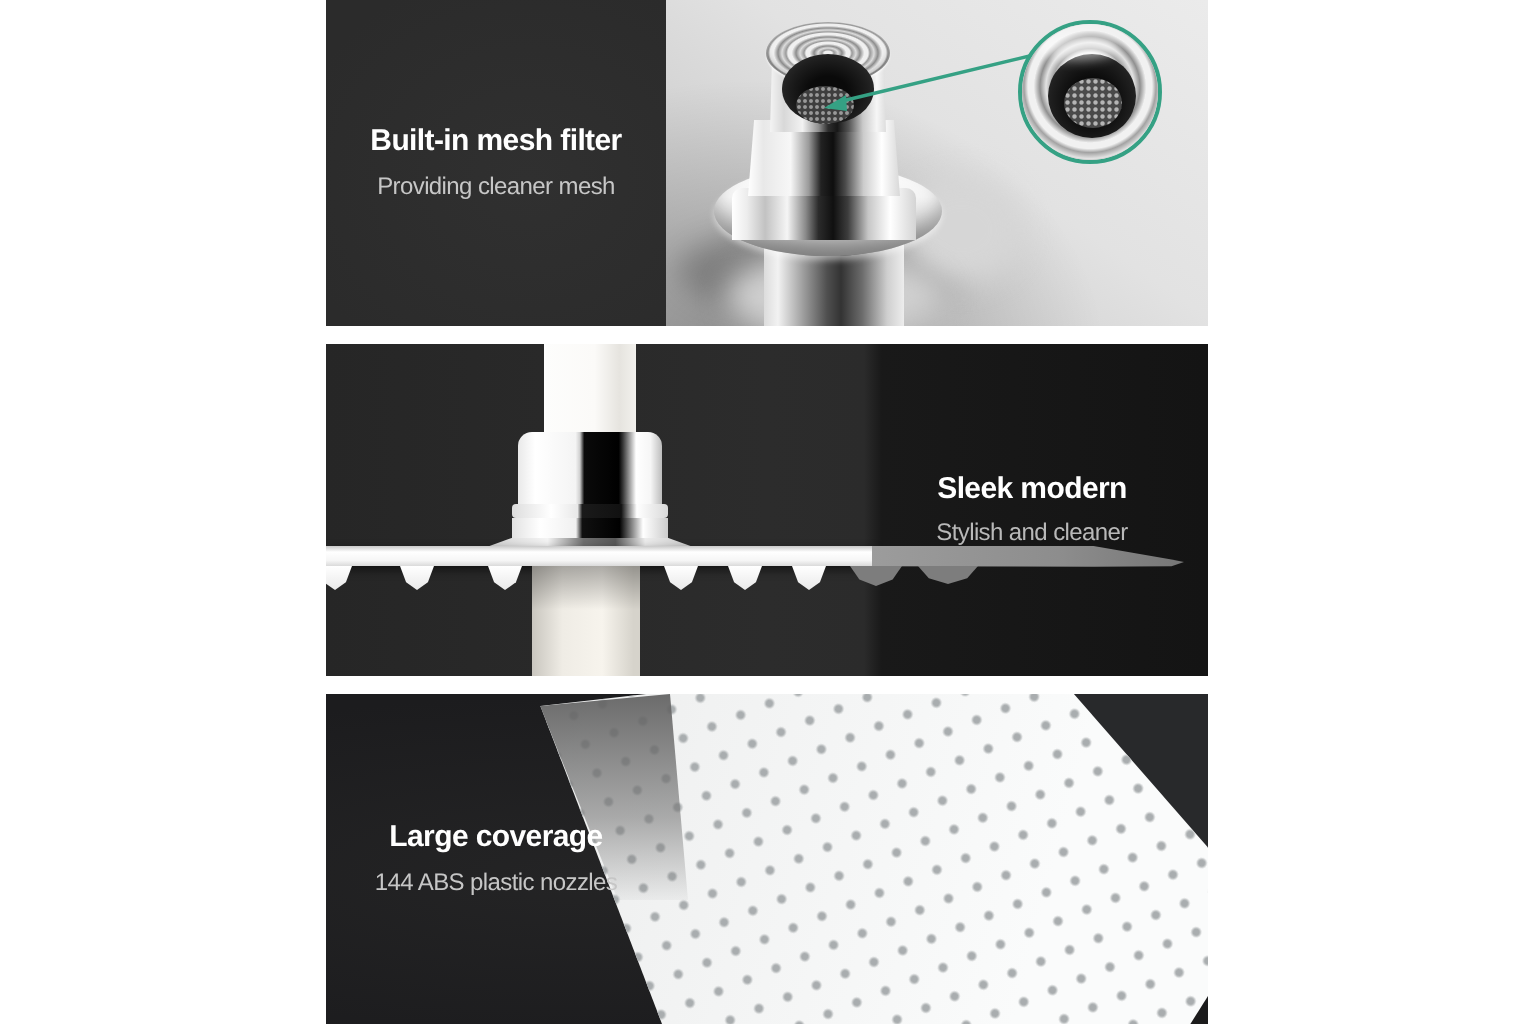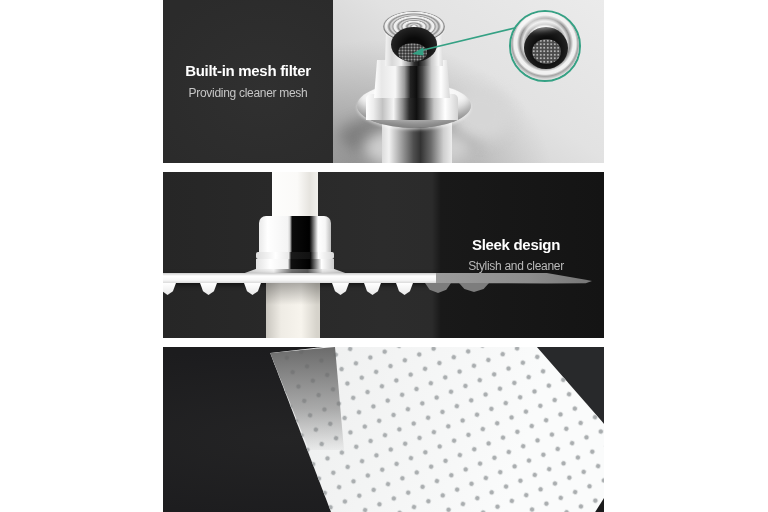--- a/index.html
+++ b/index.html
@@ -159,31 +159,33 @@
       <div class="bump" style="left:-4px"></div>
       <div class="bump" style="left:37px"></div>
       <div class="bump" style="left:81px"></div>
       <div class="bump" style="left:169px"></div>
       <div class="bump" style="left:201px"></div>
       <div class="bump" style="left:233px"></div>
       <div class="bump gray" style="left:262px;width:26px;height:10px"></div>
       <div class="bump gray" style="left:296px;width:30px;height:9px"></div>
       <div class="pipe-bottom"></div>
       <div class="caption p2-text">
-        <div class="cap-title">Sleek design</div>
+        <div class="cap-title">Sleek modern</div>
         <div class="cap-sub" style="color:#b9b9b9">Stylish and cleaner</div>
       </div>
     </div>
 
     <div class="panel panel3">
       <div class="tri-photo"></div>
       <div class="plate3">
         <div class="dots3"></div>
         <div class="corner-shade3"></div>
         <div class="edge-shade3"></div>
       </div>
       <div class="wedge3"></div>
       <div class="caption p3-text">
+        <div class="cap-title">Large coverage</div>
+        <div class="cap-sub">144 ABS plastic nozzles</div>
       </div>
     </div>
 
   </div>
 </div>
 
 </body></html>

